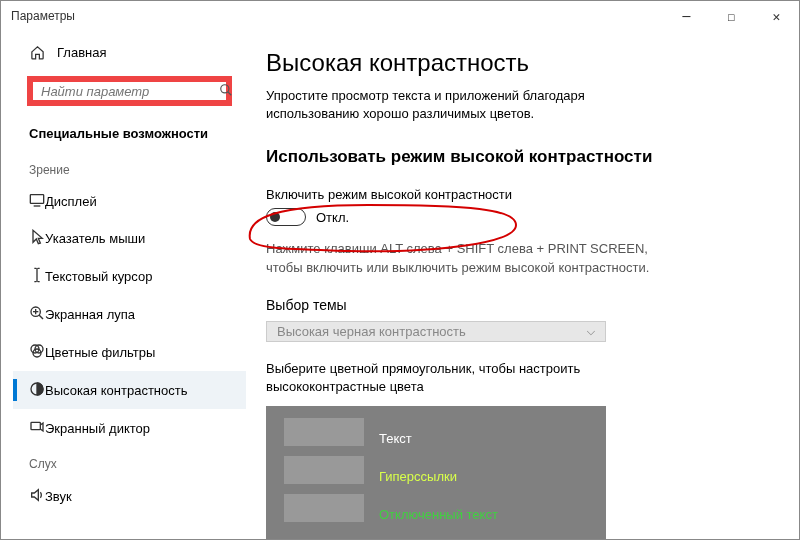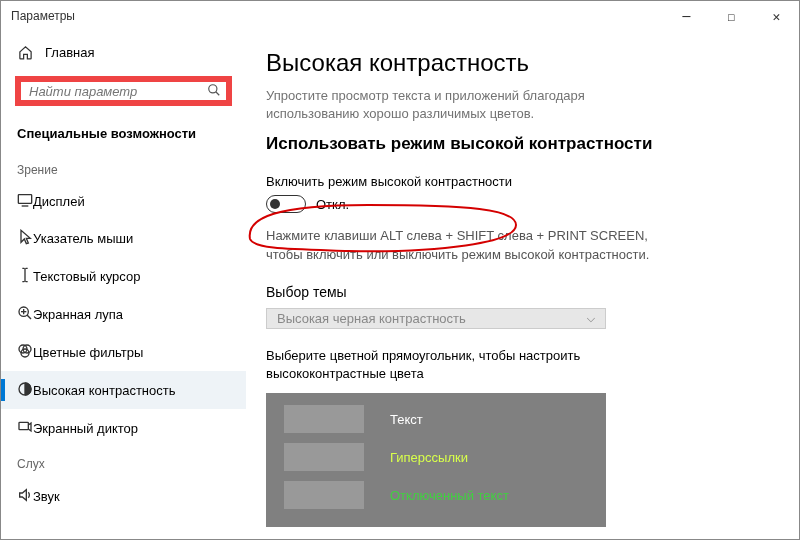--- a/index.html
+++ b/index.html
@@ -4,52 +4,52 @@
 <style>
   * { box-sizing: border-box; margin: 0; padding: 0; font-family: "Segoe UI", Tahoma, sans-serif; }
   body { width: 800px; height: 540px; background: #fff; overflow: hidden; position: relative; border: 1px solid #888; }
   
   .titlebar { height: 30px; display: flex; align-items: center; padding-left: 10px; font-size: 12px; color: #333; }
   .titlebar .spacer { flex: 1; }
   .titlebar .win-btn { width: 45px; height: 30px; display: flex; align-items: center; justify-content: center; font-size: 13px; font-family: monospace; }
   
   .container { display: flex; height: calc(100% - 30px); }
   
-  .sidebar { width: 245px; height: 100%; background: #fff; padding-top: 6px; overflow: hidden; }
+  .sidebar { width: 245px; height: 100%; background: #fff; padding-top: 6px; overflow: hidden; padding-left: 12px; }
   .home-row { display: flex; align-items: center; gap: 12px; padding: 8px 16px; font-size: 13px; cursor: default; }
   .home-row .icon { width: 16px; display: flex; justify-content: center; }
   .searchbox { margin: 8px 14px 14px 14px; height: 30px; border: 6px solid #ef4444; display: flex; align-items: center; padding: 0 8px; }
   .searchbox input { flex: 1; border: none; outline: none; font-size: 13px; font-style: italic; color: #666; background: transparent; }
   .searchbox .sicon { color: #555; font-size: 14px; }
   .cat-title { padding: 6px 16px 12px 16px; font-size: 13px; font-weight: 600; }
   
   .section-label { padding: 10px 16px 6px 16px; font-size: 12px; color: #666; }
   .nav-item { display: flex; align-items: center; padding: 10px 16px; font-size: 13px; cursor: default; position: relative; }
   .nav-item .nicon { width: 16px; text-align: center; color: #333; font-size: 15px; line-height: 1; }
   .nav-item.active::before { content: ""; position: absolute; left: 0; top: 8px; bottom: 8px; width: 4px; background: #0078d4; }
   .nav-item.active { background: #eef3f7; }
   
   .main { flex: 1; padding: 18px 40px 0 20px; overflow-y: auto; position: relative; }
   .page-title { font-size: 24px; font-weight: 400; margin-bottom: 10px; }
-  .desc { font-size: 13px; color: #737373; max-width: 400px; margin-bottom: 11px; line-height: 1.4; }
+  .desc { font-size: 13px; color: #000000; max-width: 400px; margin-bottom: 24px; line-height: 1.4; }
   .sub-h { font-size: 17px; font-weight: 700; margin-bottom: 20px; }
   .toggle-label { font-size: 13px; margin-bottom: 6px; }
   .toggle-row { display: flex; align-items: center; gap: 10px; margin-bottom: 14px; }
   .toggle { width: 40px; height: 18px; border: 1px solid #333; border-radius: 10px; position: relative; background: #fff; }
   .toggle .knob { position: absolute; width: 10px; height: 10px; border-radius: 50%; background: #333; top: 3px; left: 3px; }
   .toggle-state { font-size: 13px; }
   .hint { font-size: 13px; color: #555; max-width: 400px; line-height: 1.4; margin-bottom: 20px; }
   
   .theme-label { font-size: 14px; margin-bottom: 8px; }
   .dropdown { width: 340px; height: 21px; background: #e7e7e7; border: 1px solid #ccc; display: flex; align-items: center; justify-content: space-between; padding: 0 10px; color: #888; font-size: 13px; margin-bottom: 18px; }
   .dropdown .chev { font-size: 11px; }
   
   .color-instr { font-size: 13px; margin-bottom: 10px; max-width: 360px; line-height: 1.4; }
   .swatch-panel { width: 340px; background: #808080; padding: 12px 18px; }
-  .swatch-row { display: flex; align-items: center; gap: 26px; margin-bottom: 10px; }
+  .swatch-row { display: flex; align-items: flex-end; gap: 15px; margin-bottom: 10px; }
   .swatch-row:last-child { margin-bottom: 6px; }
   .swatch { width: 80px; height: 28px; background: #999; }
   .swatch-label { font-size: 13px; }
   .sw-text { color: #fff; }
   .sw-link { color: #d8ff4a; }
   .sw-disabled { color: #40d040; }
   
   .annotation { position: absolute; pointer-events: none; }
 </style>
 </head>

